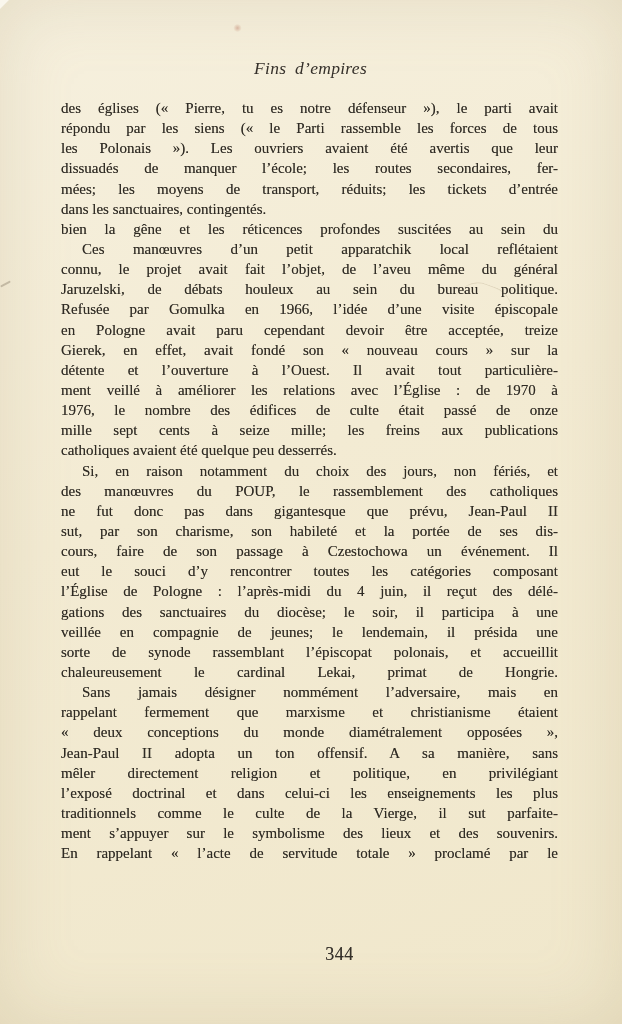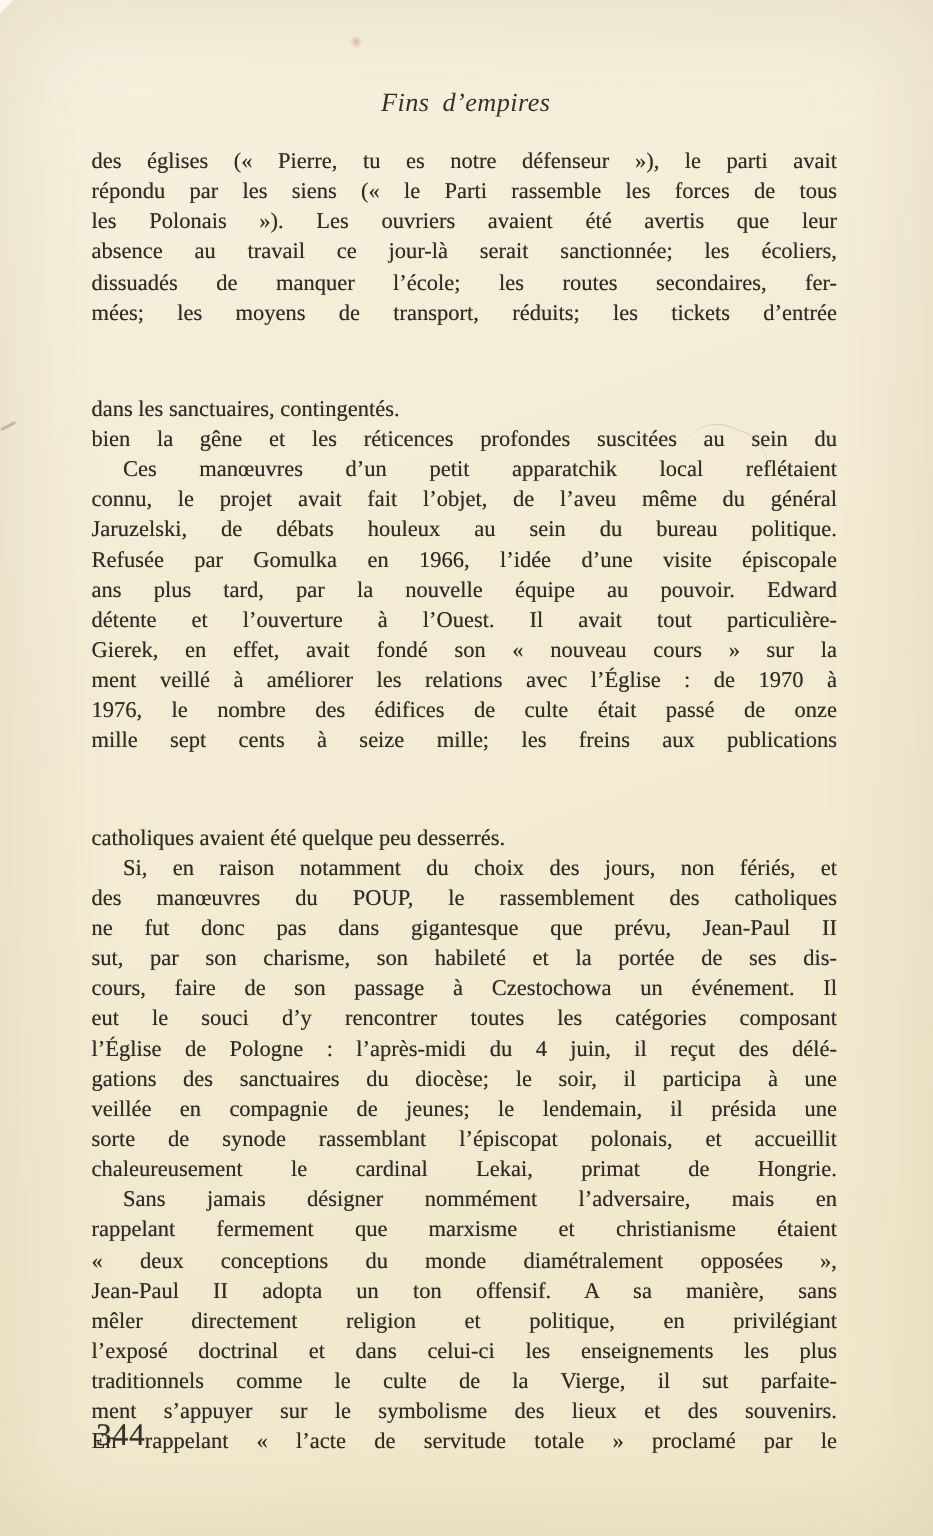--- a/index.html
+++ b/index.html
@@ -38,33 +38,32 @@
     color: #2f2b24;
     text-shadow: 0 0 0.5px rgba(47, 43, 36, 0.55);
   }
   .line {
     height: 20.15px;
     text-align: justify;
     text-align-last: justify;
   }
   .line.short {
     text-align-last: left;
-    margin-top: 44px;
   }
   .line.indent {
     text-indent: 21px;
   }
   .page-number {
     position: absolute;
     top: 944px;
-    left: 46px;
+    left: 73px;
     width: 497px;
-    text-align: left;
+    text-align: center;
     transform: translateX(18px);
-    font-size: 21px;
+    font-size: 18px;
     letter-spacing: 0.5px;
     color: #35302a;
     text-shadow: 0 0 0.5px rgba(47, 43, 36, 0.5);
   }
   
   .speck-red {
     position: absolute;
     left: 233px;
     top: 24px;
     width: 9px;
@@ -111,34 +110,33 @@
   <div class="mark-dash"></div>
   <div class="scratch"></div>
 
   <div class="running-head">Fins d’empires</div>
 
   <div class="body-text">
       <div class="paragraph">
         <div class="line">des églises (« Pierre, tu es notre défenseur »), le parti avait</div>
         <div class="line">répondu par les siens (« le Parti rassemble les forces de tous</div>
         <div class="line">les Polonais »). Les ouvriers avaient été avertis que leur</div>
-        <div class="line">absence au travail ce jour-là serait sanctionnée; les écoliers,</div>
         <div class="line">dissuadés de manquer l’école; les routes secondaires, fer-</div>
         <div class="line">mées; les moyens de transport, réduits; les tickets d’entrée</div>
         <div class="line short">dans les sanctuaires, contingentés.</div>
       </div>
       <div class="paragraph">
         <div class="line">bien la gêne et les réticences profondes suscitées au sein du</div>
         <div class="line indent">Ces manœuvres d’un petit apparatchik local reflétaient</div>
         <div class="line">connu, le projet avait fait l’objet, de l’aveu même du général</div>
         <div class="line">Jaruzelski, de débats houleux au sein du bureau politique.</div>
         <div class="line">Refusée par Gomulka en 1966, l’idée d’une visite épiscopale</div>
-        <div class="line">ans plus tard, par la nouvelle équipe au pouvoir. Edward</div>
+        <div class="line">en Pologne avait paru cependant devoir être acceptée, treize</div>
+        <div class="line">Gierek, en effet, avait fondé son « nouveau cours » sur la</div>
         <div class="line">détente et l’ouverture à l’Ouest. Il avait tout particulière-</div>
-        <div class="line">Gierek, en effet, avait fondé son « nouveau cours » sur la</div>
         <div class="line">ment veillé à améliorer les relations avec l’Église : de 1970 à</div>
         <div class="line">1976, le nombre des édifices de culte était passé de onze</div>
         <div class="line">mille sept cents à seize mille; les freins aux publications</div>
         <div class="line short">catholiques avaient été quelque peu desserrés.</div>
       </div>
       <div class="paragraph">
         <div class="line indent">Si, en raison notamment du choix des jours, non fériés, et</div>
         <div class="line">des manœuvres du POUP, le rassemblement des catholiques</div>
         <div class="line">ne fut donc pas dans gigantesque que prévu, Jean-Paul II</div>
         <div class="line">sut, par son charisme, son habileté et la portée de ses dis-</div>

